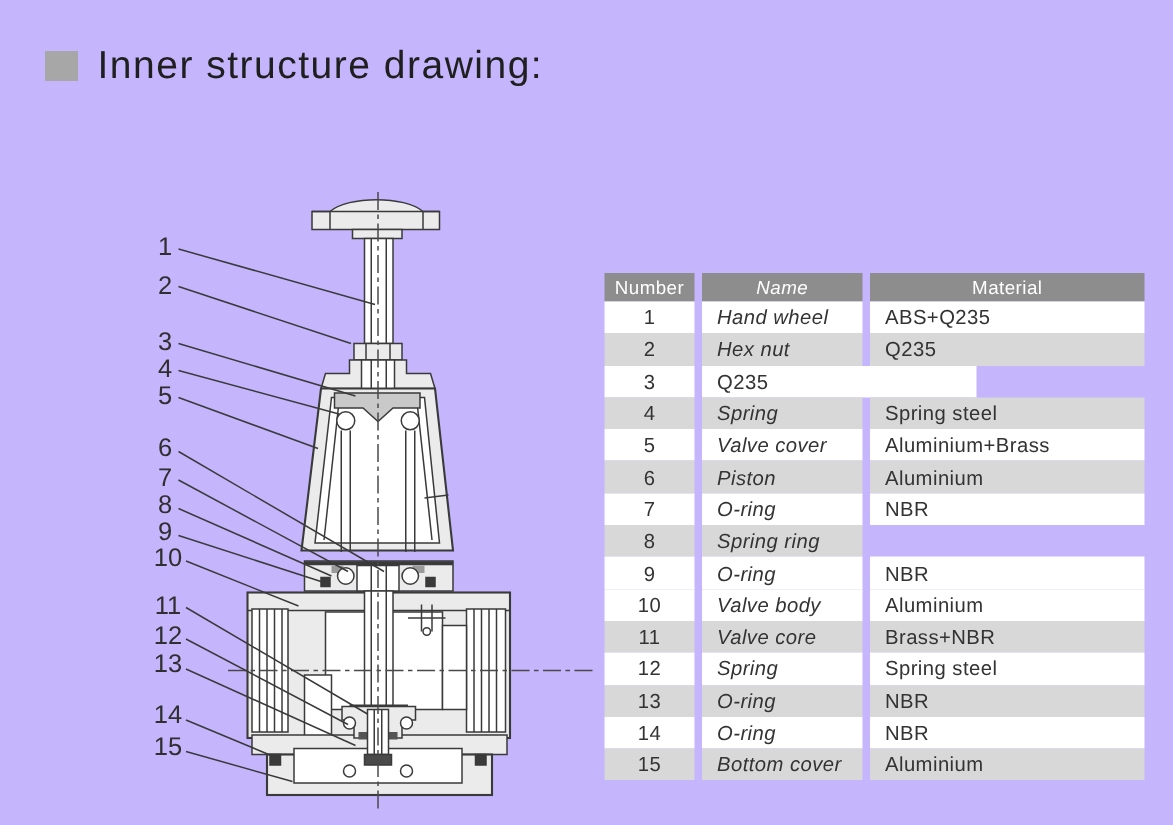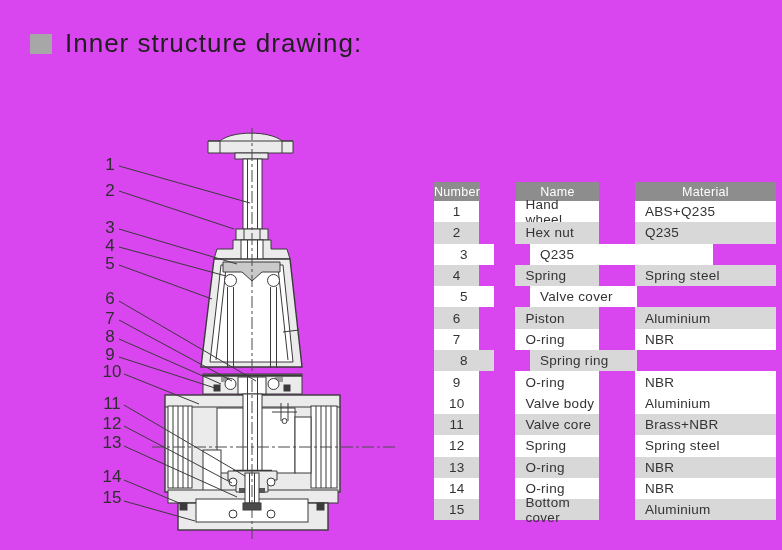--- a/index.html
+++ b/index.html
@@ -1,36 +1,36 @@
 <!DOCTYPE html>
 <html><head>
 <meta charset="utf-8">
 <style>
   html,body{margin:0;padding:0;background:#fff;}
   .page{
-    position:relative;width:782px;height:550px;background:#d946ef;overflow:hidden;
+    position:relative;width:782px;height:550px;background:#c4b5fd;overflow:hidden;
     font-family:"Liberation Sans","DejaVu Sans",sans-serif;color:#333;
   }
   
   .title-row{position:absolute;left:30px;top:28px;display:flex;align-items:center;gap:13px;}
   .title-bullet{width:22px;height:20px;background:#a7a7a7;flex:0 0 auto;}
   .title-text{font-size:26px;color:#1f1f1f;letter-spacing:1px;white-space:nowrap;}
   
   .drawing-svg{position:absolute;left:0;top:0;}
   .callout{
     position:absolute;width:28px;height:22px;text-align:center;
     font-size:17px;line-height:22px;color:#2f2f2f;
   }
   
   .parts-table{position:absolute;left:403px;top:182px;width:373px;font-size:13.5px;letter-spacing:.3px;}
   .trow{display:flex;gap:5px;height:21.3px;}
   .trow.head{height:19px;}
-  .cell{display:flex;align-items:center;background:#fff;color:#333;margin-left:31px;}
+  .cell{display:flex;align-items:center;background:#fff;color:#333;}
   .c0{width:60px;justify-content:center;}
-  .c1{width:107px;padding-left:10px;box-sizing:border-box;}
+  .c1{width:107px;padding-left:10px;box-sizing:border-box;font-style:italic;}
   .c2{width:183px;padding-left:10px;box-sizing:border-box;}
   .trow.head .cell{background:#8d8d8d;color:#fff;font-size:12.5px;justify-content:center;padding-left:0;}
   .trow.shaded .cell{background:#d8d8d8;}
 </style>
 </head>
 <body>
 
 <div class="page">
 
   <div class="title-row">
@@ -213,20 +213,21 @@
           <div class="cell c2">Q235</div>
         </div>
         <div class="trow shaded">
           <div class="cell c0">4</div>
           <div class="cell c1">Spring</div>
           <div class="cell c2">Spring steel</div>
         </div>
         <div class="trow">
           <div class="cell c0">5</div>
           <div class="cell c1">Valve cover</div>
+          <div class="cell c2">Aluminium+Brass</div>
         </div>
         <div class="trow shaded">
           <div class="cell c0">6</div>
           <div class="cell c1">Piston</div>
           <div class="cell c2">Aluminium</div>
         </div>
         <div class="trow">
           <div class="cell c0">7</div>
           <div class="cell c1">O-ring</div>
           <div class="cell c2">NBR</div>

